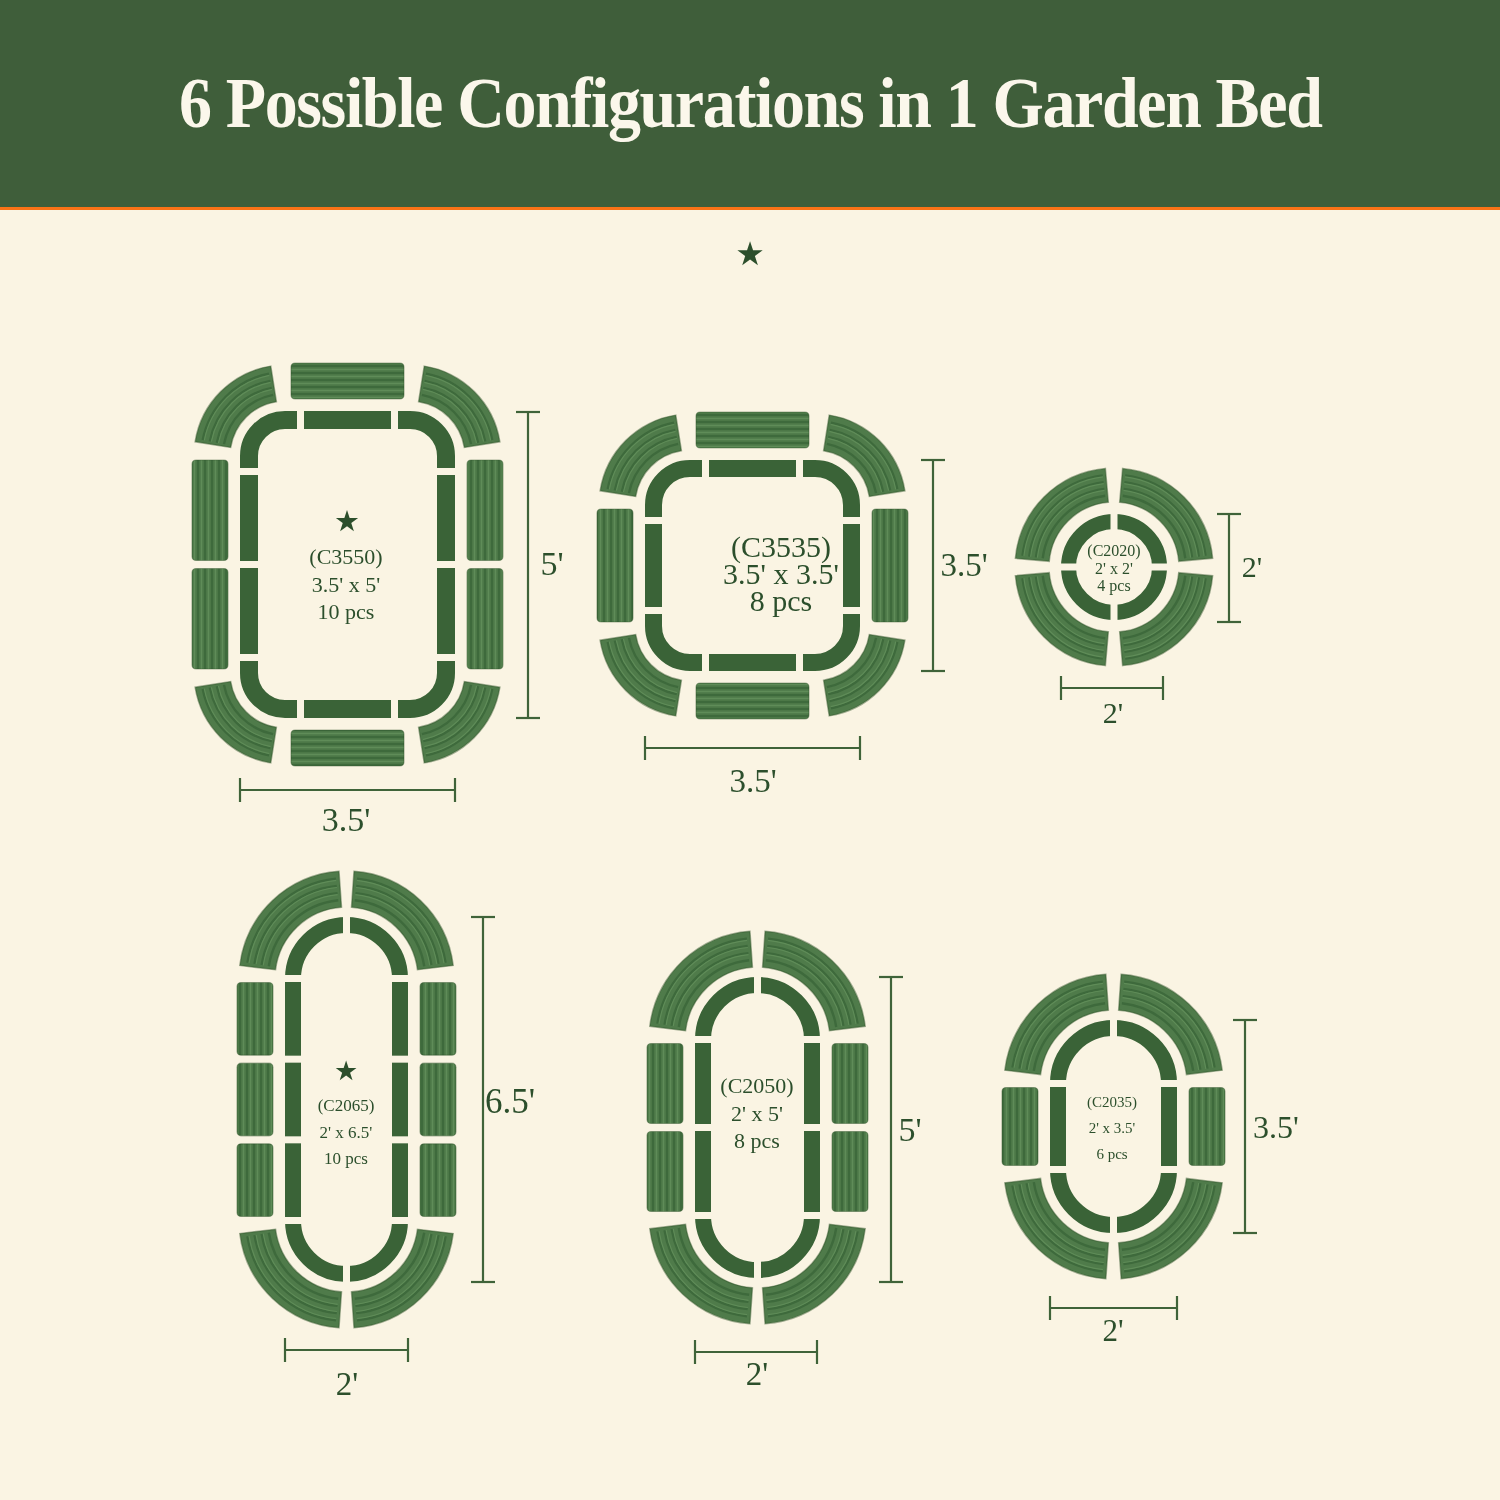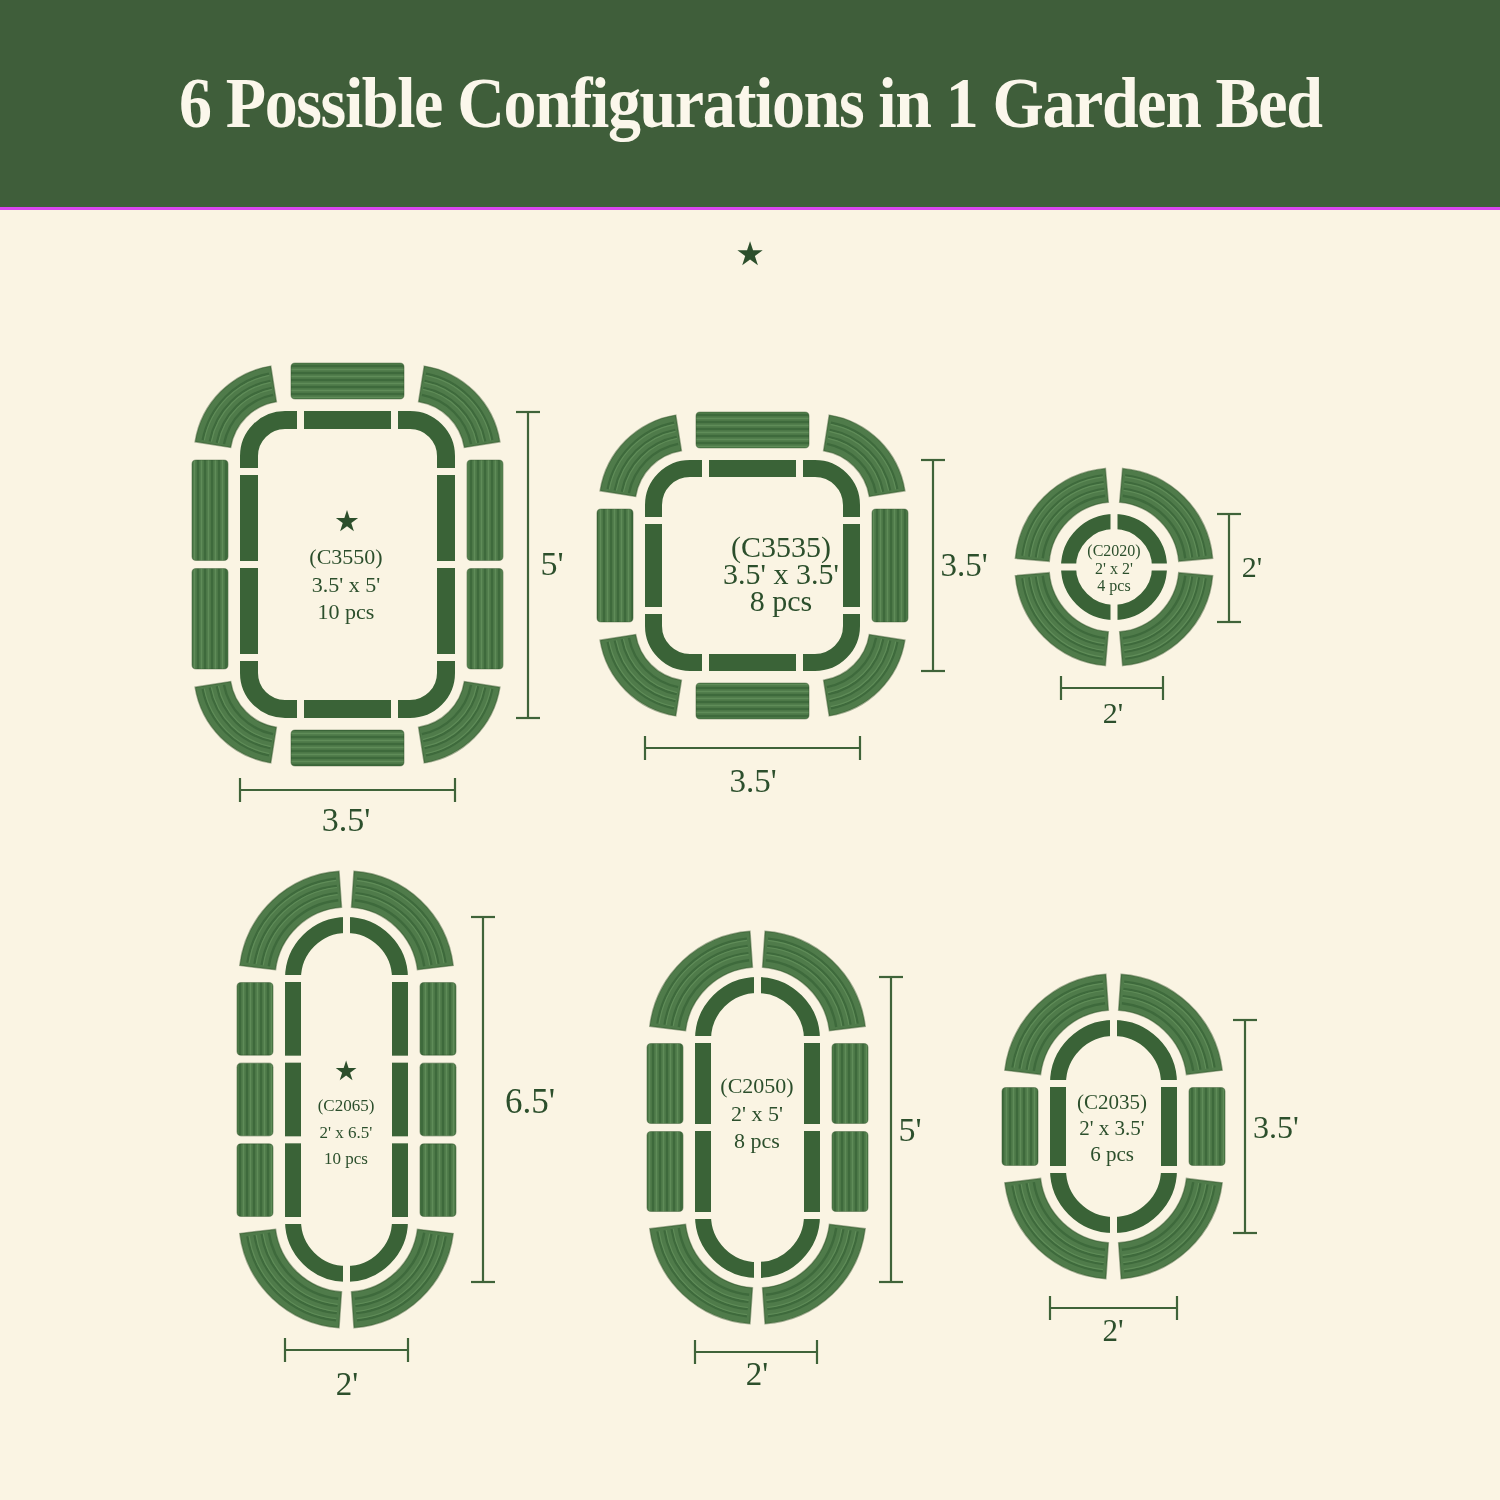--- a/index.html
+++ b/index.html
@@ -1,19 +1,19 @@
 <!DOCTYPE html>
 <html><head>
 <meta charset="utf-8">
 <style>
   html,body{margin:0;padding:0;}
   body{background:#faf4e3;font-family:"Liberation Serif", serif;}
   #page{position:relative;width:1500px;height:1500px;background:#faf4e3;overflow:hidden;margin:0 auto;}
   #banner{position:absolute;top:0;left:0;width:100%;height:207px;background:#3f5e3a;
-          border-bottom:3px solid #d946ef;display:flex;align-items:center;justify-content:center;}
+          border-bottom:3px solid #f97316;display:flex;align-items:center;justify-content:center;}
   #title{color:#fbf7eb;font-size:71px;font-weight:bold;letter-spacing:-1.5px;white-space:nowrap;
          transform:scaleX(0.93);}
   #legend{position:absolute;top:238px;left:0;width:100%;display:flex;align-items:center;
           justify-content:center;gap:13px;color:#2c4f2c;}
   #legend .star{font-size:33px;line-height:1;}
   #legend .lbl{font-size:36px;font-weight:bold;}
   #diagram{position:absolute;top:0;left:0;width:1500px;height:1500px;}
   .cfg-star{position:absolute;transform:translateX(-50%);color:#2c4f2c;line-height:1;}
   .cfg-text{position:absolute;transform:translateX(-50%);color:#2c4f2c;text-align:center;white-space:nowrap;}
   .dim-label{position:absolute;transform:translate(-50%,-50%);color:#2c4f2c;white-space:nowrap;}
@@ -405,38 +405,38 @@
     <div class="dim-label dim-h" style="left: 1113px; top: 713px; font-size: 30px;">2'</div>
   </div>
 
   <div class="cfg">
     <div class="cfg-star" style="left: 346px; top: 1058px; font-size: 27px;">★</div>
     <div class="cfg-text" style="left: 346px; top: 1093px; font-size: 17px; line-height: 26.5px;">
       <div>(C2065)</div>
       <div>2' x 6.5'</div>
       <div>10 pcs</div>
     </div>
-    <div class="dim-label dim-v" style="left: 510px; top: 1102px; font-size: 35px; margin-left: 20px;">6.5'</div>
+    <div class="dim-label dim-v" style="left: 510px; top: 1102px; font-size: 35px;">6.5'</div>
     <div class="dim-label dim-h" style="left: 347px; top: 1384px; font-size: 33px;">2'</div>
   </div>
 
   <div class="cfg">
 
     <div class="cfg-text" style="left: 757px; top: 1072px; font-size: 22px; line-height: 27.5px;">
       <div>(C2050)</div>
       <div>2' x 5'</div>
       <div>8 pcs</div>
     </div>
     <div class="dim-label dim-v" style="left: 910px; top: 1130px; font-size: 34px;">5'</div>
     <div class="dim-label dim-h" style="left: 757px; top: 1374px; font-size: 33px;">2'</div>
   </div>
 
   <div class="cfg">
 
-    <div class="cfg-text" style="left: 1112px; top: 1089px; font-size: 21px; line-height: 26px;">
+    <div class="cfg-text" style="left: 1112px; top: 1089px; font-size: 15px; line-height: 26px;">
       <div>(C2035)</div>
       <div>2' x 3.5'</div>
       <div>6 pcs</div>
     </div>
     <div class="dim-label dim-v" style="left: 1276px; top: 1127px; font-size: 32px;">3.5'</div>
     <div class="dim-label dim-h" style="left: 1113px; top: 1331px; font-size: 31px;">2'</div>
   </div>
 
 </div>
 

